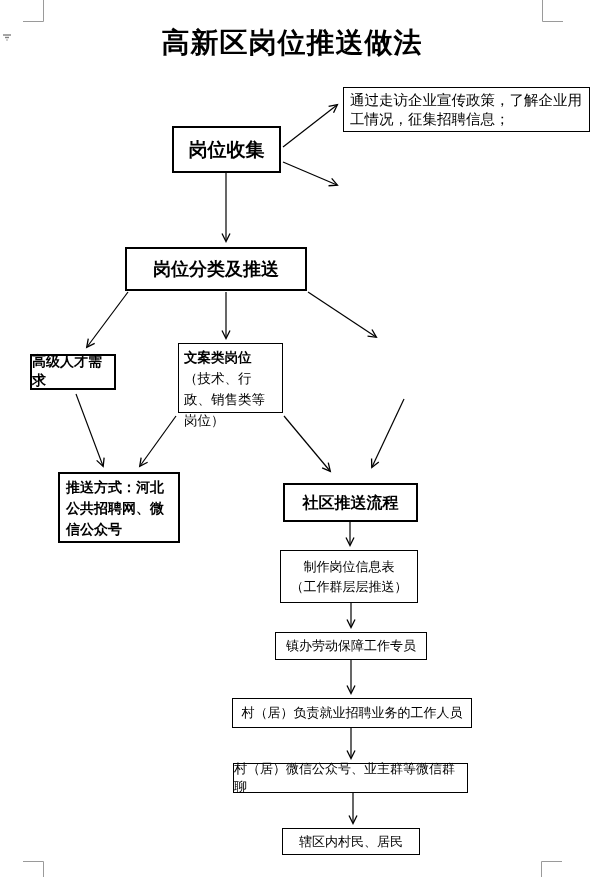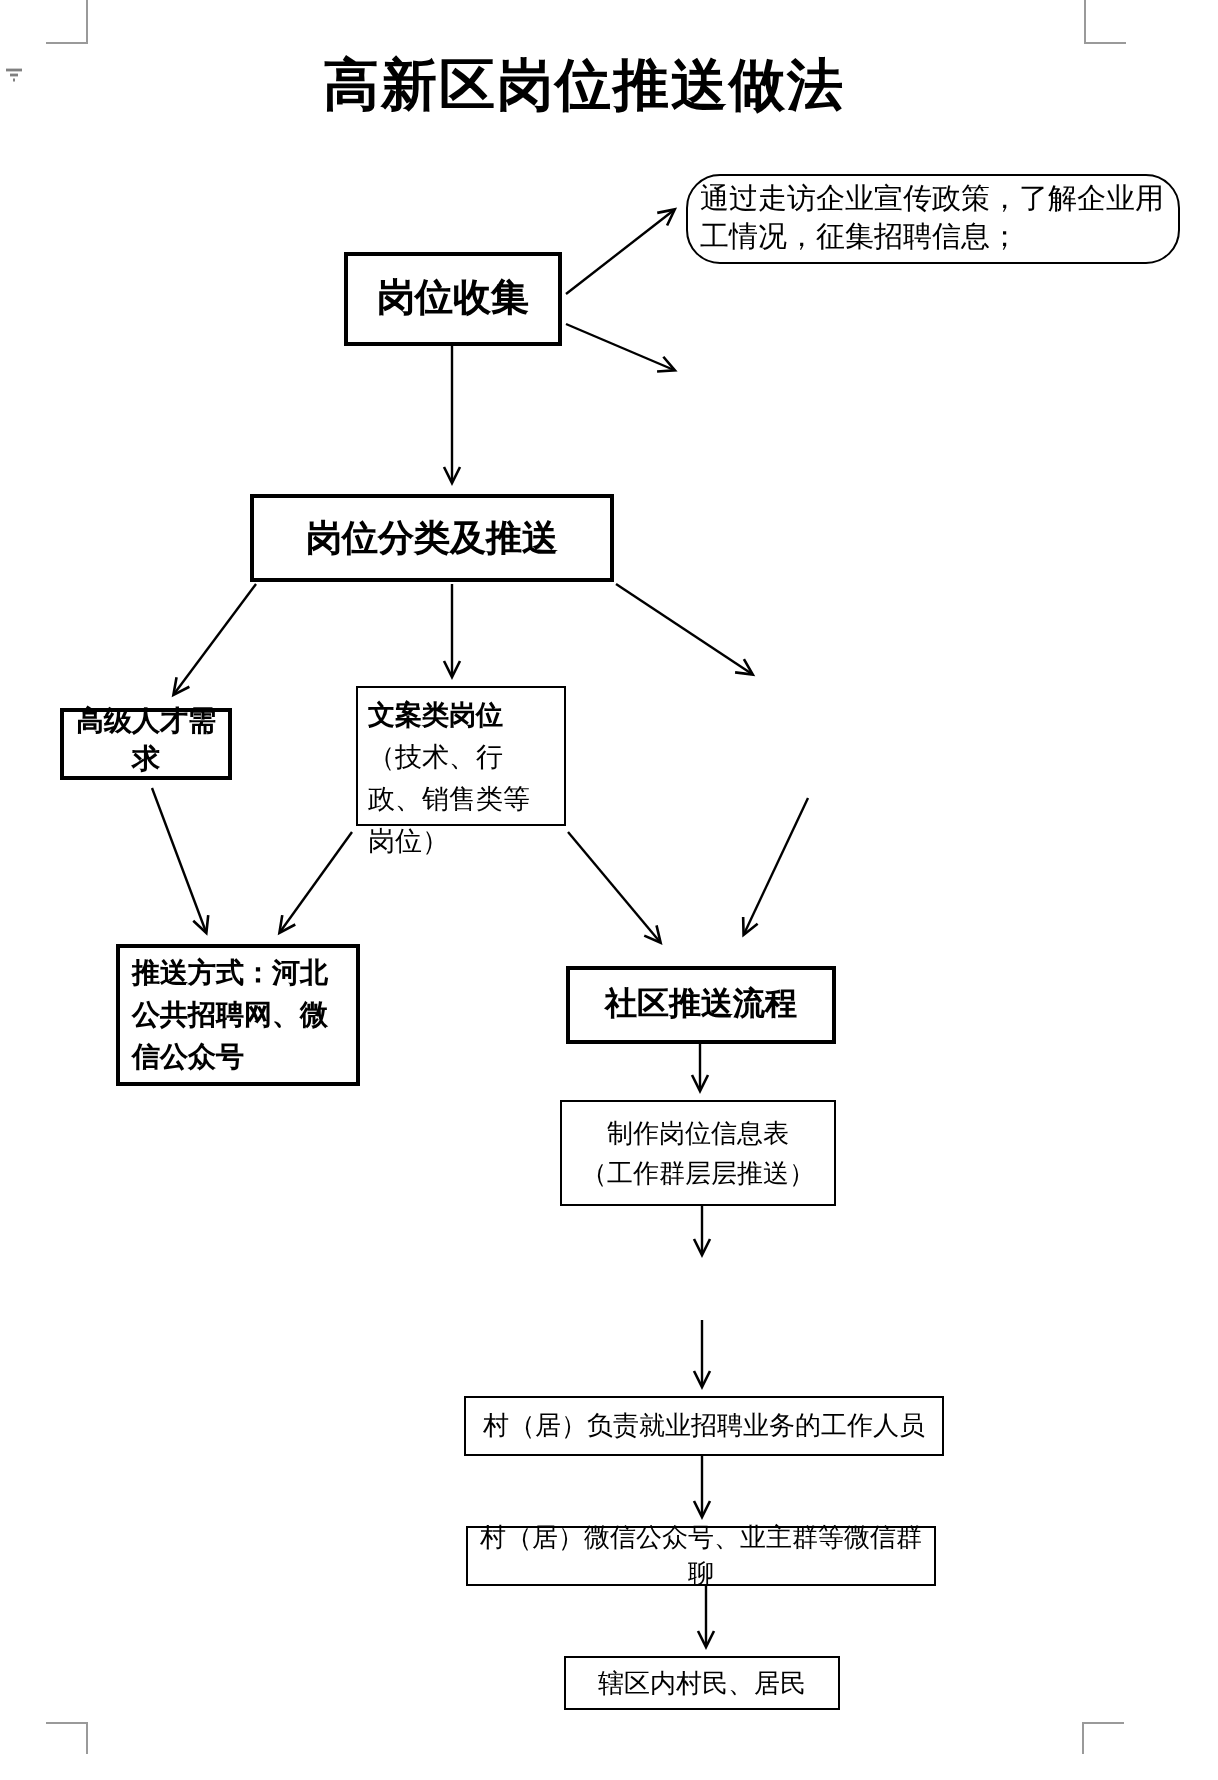--- a/index.html
+++ b/index.html
@@ -14,25 +14,25 @@
   .title{
     position:absolute;left:43px;top:24px;width:498px;
     text-align:center;
     font-size:28px;font-weight:700;letter-spacing:1px;
   }
   svg.layer{position:absolute;left:0;top:0;pointer-events:none;}
   .node{
     position:absolute;background:#fff;border:1px solid #000;
     box-sizing:border-box;line-height:1.35;
   }
-  .cc{display:flex;align-items:center;justify-content:center;text-align:center;}
+  .cc{display:flex;align-items:center;justify-content:center;text-align:left;}
   .b2{border-width:2px;}
   .bold{font-weight:700;}
   .node-collect{left:172px;top:126px;width:109px;height:47px;font-size:19px;}
-  .node-visit{left:343px;top:87px;width:247px;height:45px;font-size:14.5px;line-height:19px;padding:3px 6px;border-radius:17px;}
+  .node-visit{left:343px;top:87px;width:247px;height:45px;font-size:14.5px;line-height:19px;padding:3px 6px;}
   .node-wechat{left:343px;top:158px;width:247px;height:72px;font-size:14.5px;line-height:19px;padding:6px 6px;}
   .node-classify{left:125px;top:247px;width:182px;height:44px;font-size:18px;}
   .node-senior{left:30px;top:354px;width:86px;height:36px;font-size:14px;}
   .node-office{left:178px;top:343px;width:105px;height:70px;font-size:13.5px;line-height:21px;padding:3px 5px;}
   .node-general{left:327px;top:343px;width:108px;height:52px;font-size:13.5px;line-height:21px;padding:3px 5px;}
   .node-push{left:58px;top:472px;width:122px;height:71px;font-size:14px;line-height:21px;padding:3px 6px;}
   .node-community{left:283px;top:483px;width:135px;height:39px;font-size:16px;}
   .node-info{left:280px;top:550px;width:138px;height:53px;font-size:13px;line-height:20px;flex-direction:column;}
   .node-town{left:275px;top:632px;width:152px;height:28px;font-size:13px;}
   .node-vstaff{left:232px;top:698px;width:240px;height:30px;font-size:13px;}
@@ -113,20 +113,23 @@
 
   <div class="node cc b2 bold node-community">
     <span>社区推送流程</span>
   </div>
 
   <div class="node cc node-info">
     <div>制作岗位信息表</div>
     <div>（工作群层层推送）</div>
   </div>
 
+  <div class="node cc node-town">
+    <span>镇办劳动保障工作专员</span>
+  </div>
 
   <div class="node cc node-vstaff">
     <span>村（居）负责就业招聘业务的工作人员</span>
   </div>
 
   <div class="node cc node-vgroups">
     <span>村（居）微信公众号、业主群等微信群聊</span>
   </div>
 
   <div class="node cc node-residents">

